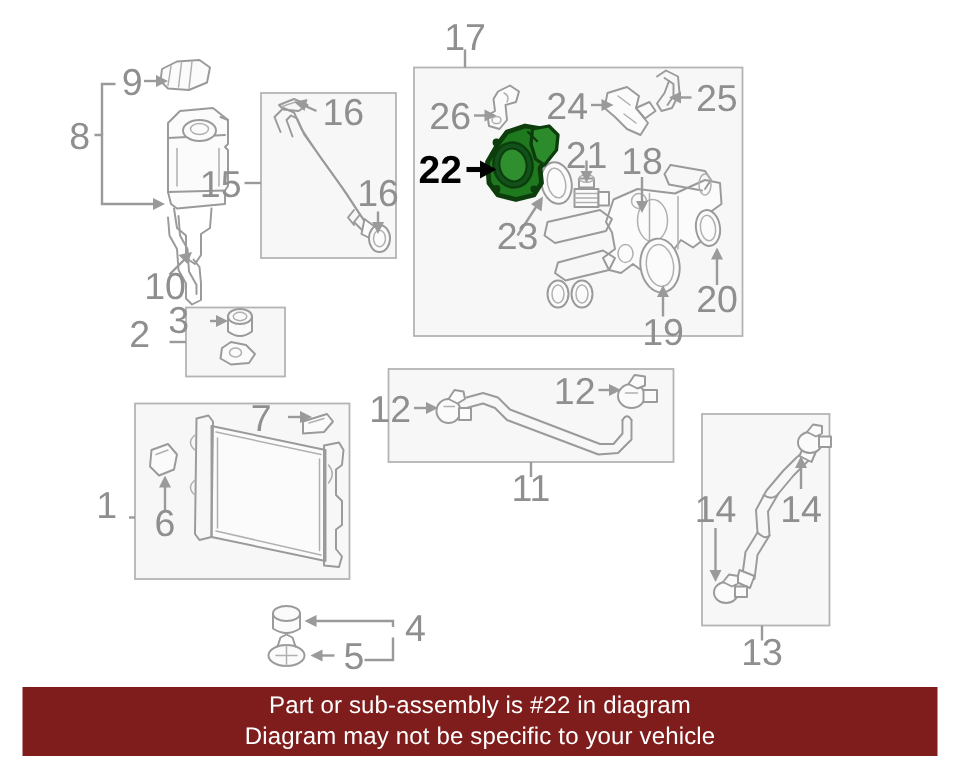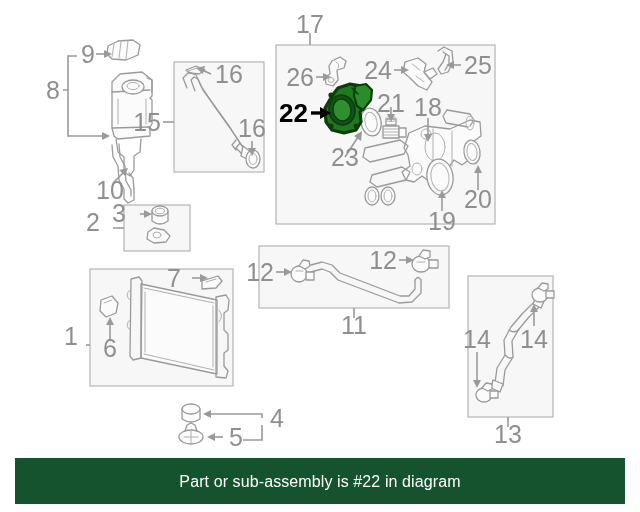--- a/index.html
+++ b/index.html
@@ -17,21 +17,21 @@
   .hl-body{fill:#1f7a1f;stroke:#0d3d0d;stroke-width:3.2;stroke-linejoin:round;}
   .hl-body2{fill:#2c8c2c;stroke:#0d3d0d;stroke-width:2.2;stroke-linejoin:round;}
   .hl-dark{fill:#12511a;stroke:#0d3d0d;stroke-width:1.6;}
   .hl-line{fill:none;stroke:#0d3d0d;stroke-width:1.6;stroke-linecap:round;}
   .lead-hl{fill:none;stroke:#000000;stroke-width:3.4;stroke-linecap:butt;}
   .lead-hl-head{fill:#000000;}
 
   .lbl{font-family:"Liberation Sans",sans-serif;fill:#8f8f8f;font-size:25px;}
   .lbl-hl{font-family:"Liberation Sans",sans-serif;fill:#000000;font-size:26px;font-weight:700;}
 
-  #banner{position:absolute;left:15px;top:458px;width:610px;height:46px;background:#14532d;
+  #banner{position:absolute;left:15px;top:458px;width:610px;height:46px;background:#7f1d1d;
           display:flex;flex-direction:column;align-items:center;justify-content:center;}
   #banner .bline{color:#ffffff;font-family:"Liberation Sans",sans-serif;font-size:16px;line-height:21px;
           text-align:center;letter-spacing:.1px;white-space:nowrap;}
 </style>
 </head>
 <body>
 
 <div id="stage">
 
   <svg id="diagram" viewBox="0 0 640 512">
@@ -392,15 +392,16 @@
     <text class="lbl-hl" x="308" y="122" text-anchor="end">22</text>
     <text class="lbl" x="345" y="166" text-anchor="middle">23</text>
     <text class="lbl" x="392" y="79" text-anchor="end">24</text>
     <text class="lbl" x="464" y="74" text-anchor="start">25</text>
     <text class="lbl" x="314" y="86" text-anchor="end">26</text>
 
   </svg>
 
   <div id="banner">
     <div class="bline">Part or sub-assembly is #22 in diagram</div>
+    <div class="bline">Diagram may not be specific to your vehicle</div>
   </div>
 
 </div>
 
 </body></html>

